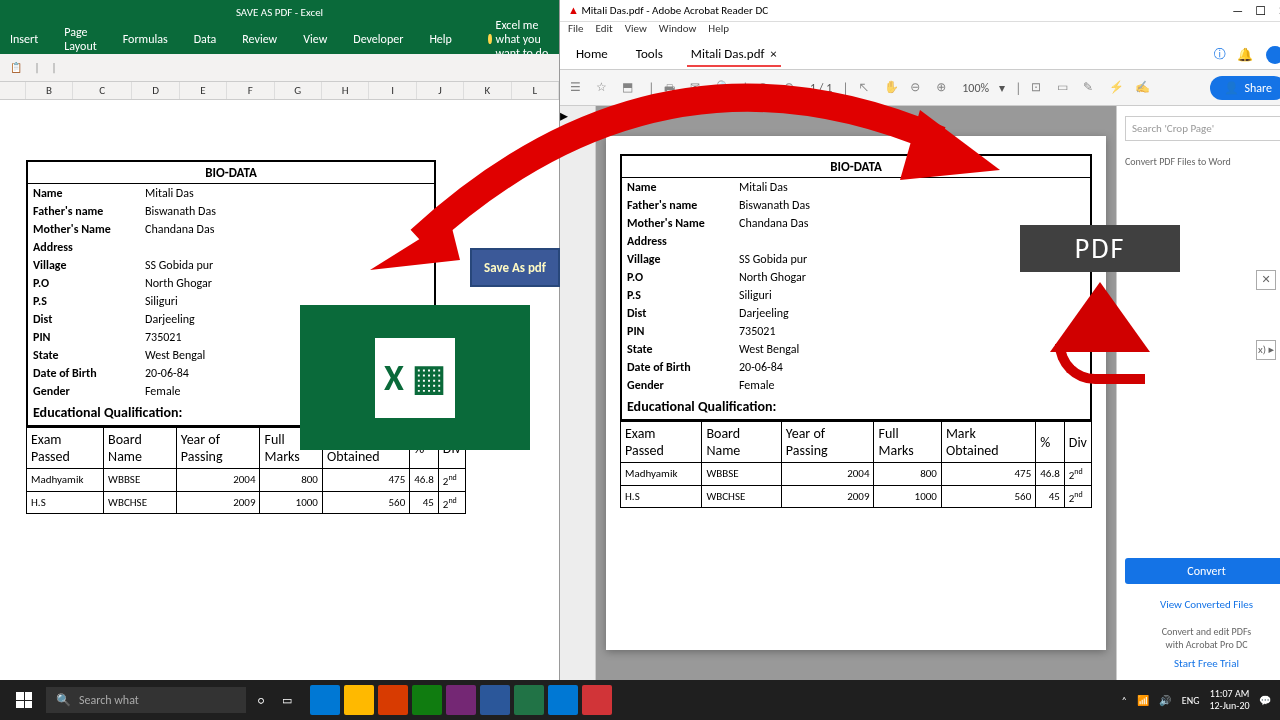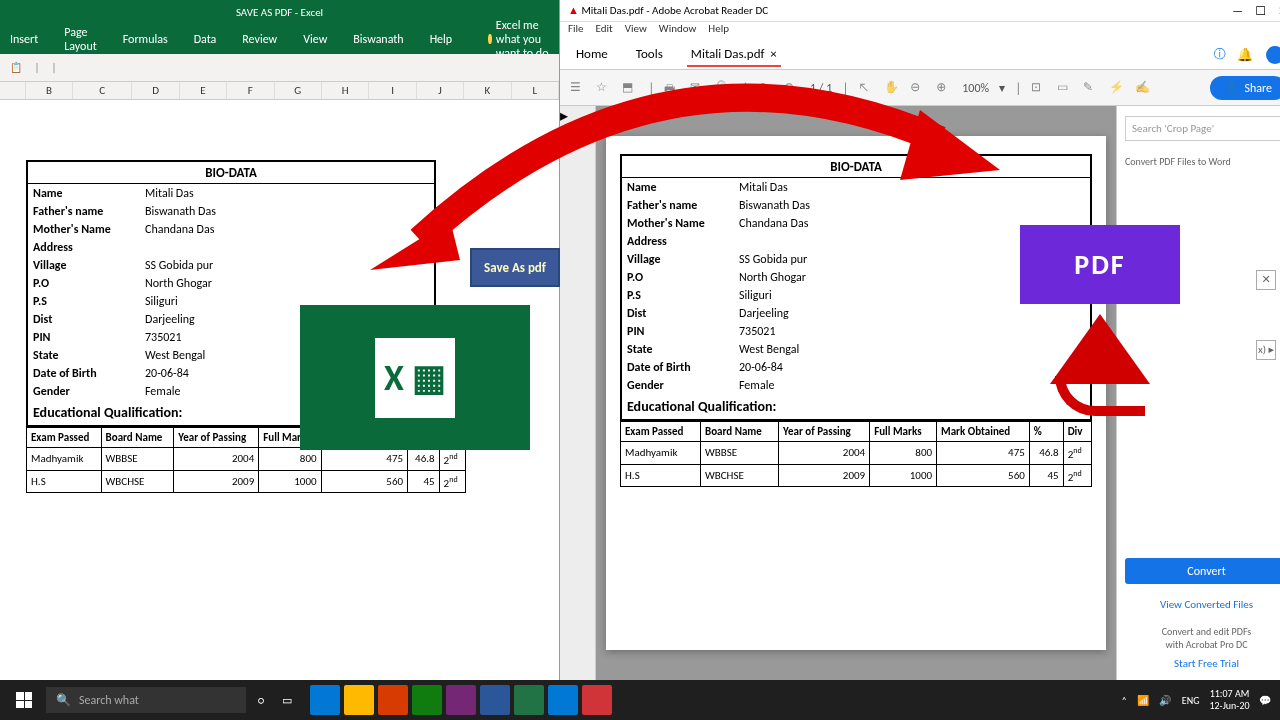--- a/index.html
+++ b/index.html
@@ -16,21 +16,21 @@
 .col-headers div{border-right:1px solid #ddd;text-align:center;line-height:18px}
 .sheet-area{flex:1;background:#fff;position:relative;padding:60px 0 0 26px;overflow:hidden}
 .biodata-tbl{border:2px solid #000;width:410px;font-size:13px}
 .bd-title{font-weight:bold;text-align:center;border-bottom:1px solid #000;padding:3px;background:#fff}
 .bd-row{display:flex}
 .bd-lbl{width:112px;padding:2px 5px;font-weight:bold;font-size:12px}
 .bd-val{flex:1;padding:2px 5px;font-size:12px}
 .edu-title{font-weight:bold;font-size:14px;padding:4px 5px}
 .edu-tbl{border-collapse:collapse;width:440px;font-size:11px}
 .edu-tbl th,.edu-tbl td{border:1px solid #000;padding:3px 4px;text-align:left}
-.edu-tbl th{font-weight:bold;font-size:11px}
+.edu-tbl th{font-weight:normal;font-size:14px}
 .num{text-align:right!important}
 .save-btn{position:absolute;top:248px;left:470px;background:#3b5998;color:#fef9c3;border:2px solid #28477a;padding:10px 12px;font-weight:bold;font-size:13px;cursor:pointer}
 .excel-logo{position:absolute;top:305px;left:300px;width:230px;height:145px;background:#0a6a3a;display:flex;align-items:center;justify-content:center}
 .xl-icon{width:80px;height:80px;background:#fff;position:relative;display:flex;align-items:center;justify-content:center}
 .xl-x{font-size:36px;font-weight:bold;color:#0a6a3a}
 .sheet-tabs{height:26px;background:#f3f2f1;display:flex;align-items:center;padding-left:30px;gap:8px;font-size:12px;border-top:1px solid #ccc}
 .sheet-tab{background:#fff;border:1px solid #999;border-bottom:none;padding:2px 12px}
 .plus-tab{width:18px;height:18px;border:1px solid #999;border-radius:50%;display:flex;align-items:center;justify-content:center;font-size:12px}
 
 .acro-side{flex:1;background:#fff;display:flex;flex-direction:column}
@@ -53,21 +53,21 @@
 .acro-page-wrap{flex:1;display:flex;justify-content:center;padding:30px 10px;overflow:hidden}
 .acro-page{background:#fff;width:500px;box-shadow:0 2px 8px rgba(0,0,0,.3);padding:18px 14px}
 .acro-right{width:180px;background:#fff;border-left:1px solid #ccc;padding:10px 8px;font-size:11px;color:#444;display:flex;flex-direction:column;gap:14px}
 .search-box{border:1px solid #ccc;padding:5px 6px;color:#999;font-size:11px}
 .convert-btn{background:#1473e6;color:#fff;text-align:center;padding:6px;border-radius:3px;font-size:12px}
 .link-txt{color:#1473e6;text-align:center;font-size:11px}
 .promo{text-align:center;font-size:10px;color:#666;margin-top:auto}
 .x-panel{position:absolute;right:4px;top:270px;width:20px;height:20px;border:1px solid #aaa;background:#fff;font-size:11px;text-align:center;line-height:18px;color:#666}
 
 .pdf-badge{position:absolute;right:100px;top:225px;width:160px;text-align:center;z-index:5}
-.pdf-label{background:#6d28d9;color:#fff;font-weight:bold;font-size:28px;padding:22px 0;letter-spacing:2px}
+.pdf-label{background:#404040;color:#fff;font-weight:normal;font-size:28px;padding:6px 0;letter-spacing:2px}
 .pdf-icon{width:100px;height:120px;margin:10px auto;position:relative}
 .pdf-tri{width:0;height:0;border-left:50px solid transparent;border-right:50px solid transparent;border-bottom:70px solid #d00000;margin:0 auto}
 .pdf-swoosh{width:90px;height:40px;border:10px solid #d00000;border-top:none;border-right:none;border-radius:0 0 0 50px;margin:-8px auto 0}
 
 .arrow-svg{position:absolute;top:60px;left:280px;width:760px;height:220px;z-index:10;pointer-events:none}
 
 .taskbar{position:absolute;bottom:0;left:0;right:0;height:40px;background:#1f1f1f;display:flex;align-items:center;padding:0 8px;color:#fff;font-size:11px;justify-content:space-between}
 .tb-l{display:flex;align-items:center;gap:6px}
 .win-start{width:32px;height:32px;display:flex;align-items:center;justify-content:center}
 .win-logo{width:16px;height:16px;display:grid;grid-template-columns:1fr 1fr;gap:1px}
@@ -87,21 +87,21 @@
 
   <div class="excel-side">
     <div class="excel-titlebar">SAVE AS PDF - Excel</div>
     <div class="excel-ribbon">
       <span>Insert</span>
       <span>Page Layout</span>
       <span>Formulas</span>
       <span>Data</span>
       <span>Review</span>
       <span>View</span>
-      <span>Biswanath</span>
+      <span>Developer</span>
       <span>Help</span>
       <span class="tell-me">
           <span class="bulb"></span>
           <span>Excel me what you want to do</span>
         </span>
     </div>
     <div class="qat">
       <span>📋</span>
       <span>│</span>
         <span>│</span>

